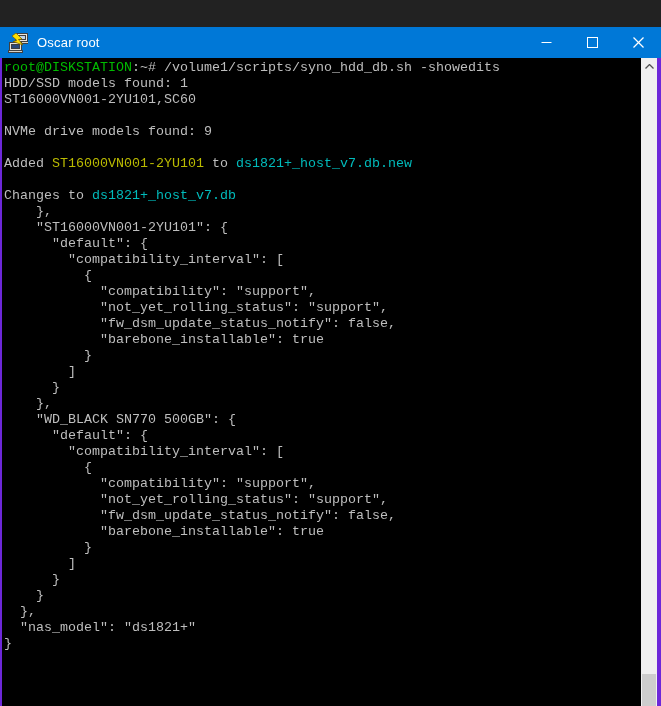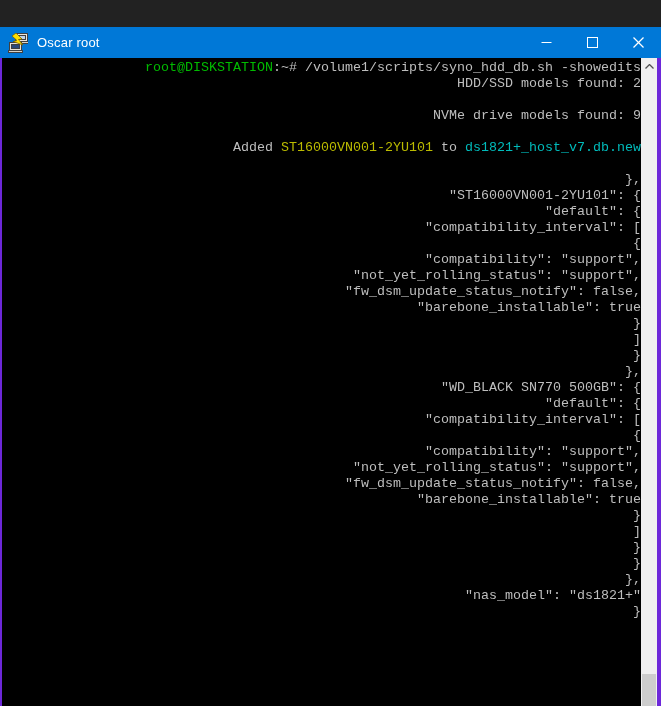--- a/index.html
+++ b/index.html
@@ -26,21 +26,21 @@
   .body-row {
     position:absolute; top:31px; left:2px; right:4px; bottom:4px;
     display:flex;
   }
   .terminal {
     flex:1 1 auto; background:#000000; overflow:hidden;
     padding:2px 0 0 2px;
     font-family:"Liberation Mono", "DejaVu Sans Mono", monospace;
     font-size:13.33px;
   }
-  .tline { height:16px; line-height:16px; white-space:pre;text-align:right; }
+  .tline { height:16px; line-height:16px; white-space:pre; }
   .scrollbar {
     flex:0 0 16px; width:16px; background:#F0F0F0; position:relative;
   }
   .sb-btn {
     position:absolute; left:0; width:16px; height:17px;
     display:flex; align-items:center; justify-content:center;
   }
   .sb-btn.up { top:0; }
   .sb-btn.down { bottom:0; }
   .sb-thumb {
@@ -80,26 +80,28 @@
           <line x1="0.5" y1="0.5" x2="10.5" y2="10.5" stroke="#FFFFFF" stroke-width="1.2"></line>
           <line x1="10.5" y1="0.5" x2="0.5" y2="10.5" stroke="#FFFFFF" stroke-width="1.2"></line>
         </svg>
       </div>
     </div>
   </div>
 
   <div class="body-row">
     <div class="terminal" id="terminal" style="background: rgb(0, 0, 0);">
         <div class="tline"><span style="color: rgb(0, 187, 0);">root@DISKSTATION</span><span style="color: rgb(190, 190, 190);">:~# /volume1/scripts/syno_hdd_db.sh -showedits</span></div>
-        <div class="tline"><span style="color: rgb(190, 190, 190);">HDD/SSD models found: 2</span></div>
+        <div class="tline"><span style="color: rgb(190, 190, 190);">HDD/SSD models found: 1</span></div>
+        <div class="tline"><span style="color: rgb(190, 190, 190);">ST16000VN001-2YU101,SC60</span></div>
         <div class="tline"></div>
         <div class="tline"><span style="color: rgb(190, 190, 190);">NVMe drive models found: 9</span></div>
         <div class="tline"></div>
         <div class="tline"><span style="color: rgb(190, 190, 190);">Added </span><span style="color: rgb(187, 187, 0);">ST16000VN001-2YU101</span><span style="color: rgb(190, 190, 190);"> to </span><span style="color: rgb(0, 187, 187);">ds1821+_host_v7.db.new</span></div>
         <div class="tline"></div>
+        <div class="tline"><span style="color: rgb(190, 190, 190);">Changes to </span><span style="color: rgb(0, 187, 187);">ds1821+_host_v7.db</span></div>
         <div class="tline"><span style="color: rgb(190, 190, 190);">    },</span></div>
         <div class="tline"><span style="color: rgb(190, 190, 190);">    "ST16000VN001-2YU101": {</span></div>
         <div class="tline"><span style="color: rgb(190, 190, 190);">      "default": {</span></div>
         <div class="tline"><span style="color: rgb(190, 190, 190);">        "compatibility_interval": [</span></div>
         <div class="tline"><span style="color: rgb(190, 190, 190);">          {</span></div>
         <div class="tline"><span style="color: rgb(190, 190, 190);">            "compatibility": "support",</span></div>
         <div class="tline"><span style="color: rgb(190, 190, 190);">            "not_yet_rolling_status": "support",</span></div>
         <div class="tline"><span style="color: rgb(190, 190, 190);">            "fw_dsm_update_status_notify": false,</span></div>
         <div class="tline"><span style="color: rgb(190, 190, 190);">            "barebone_installable": true</span></div>
         <div class="tline"><span style="color: rgb(190, 190, 190);">          }</span></div>

